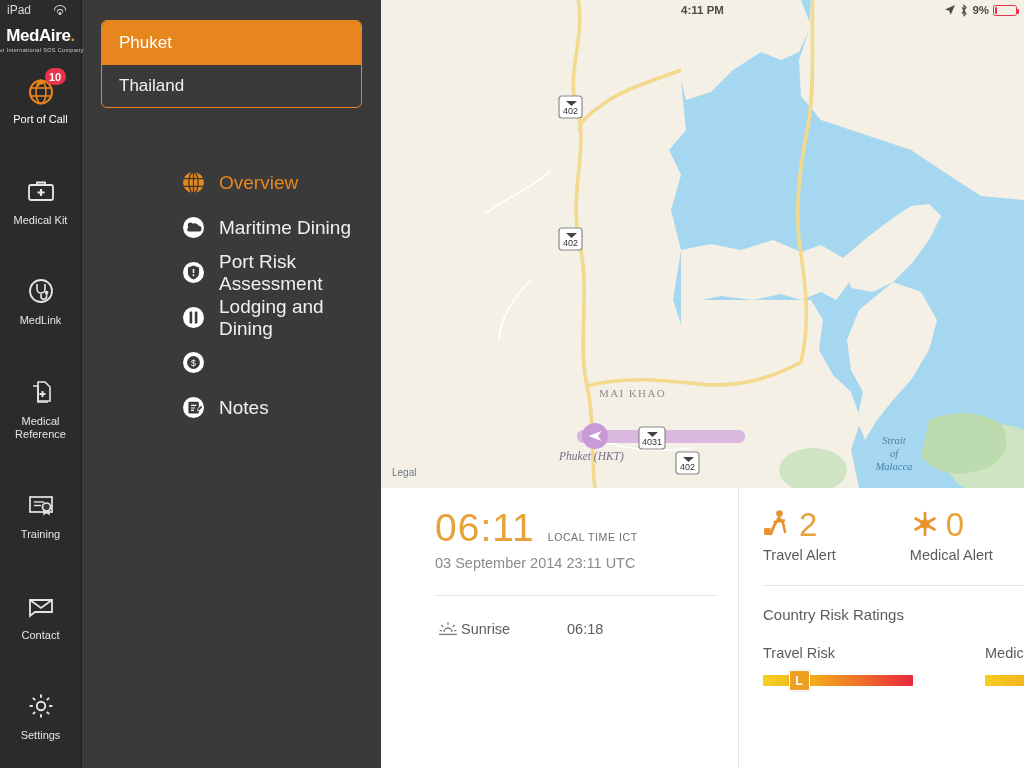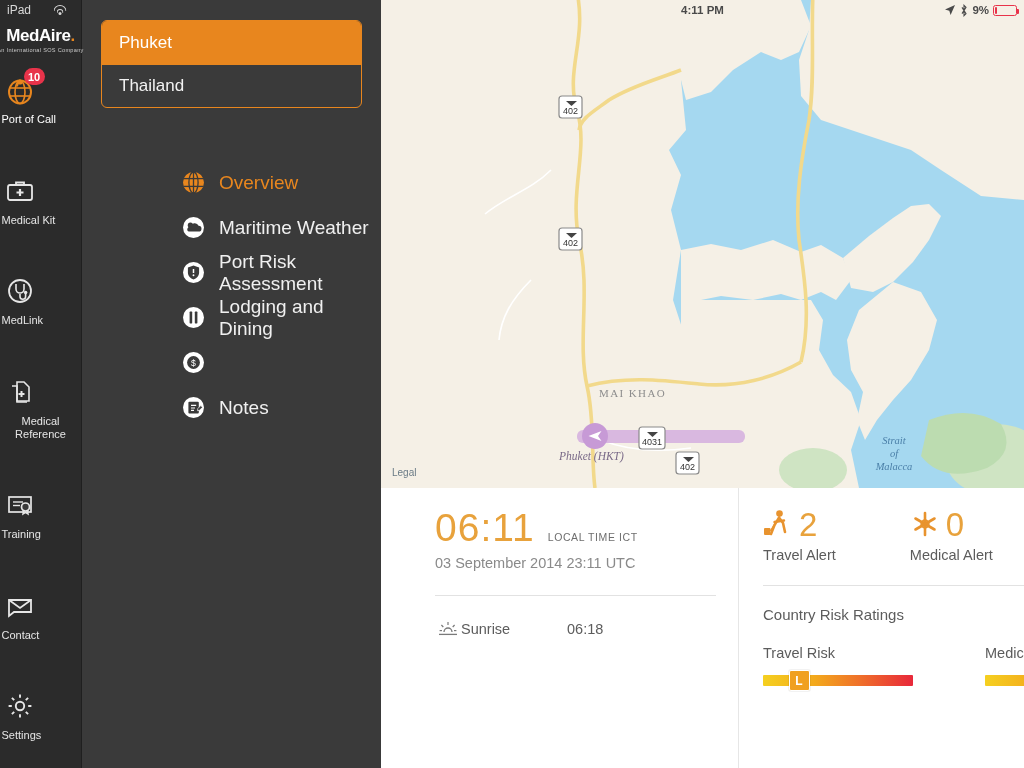--- a/index.html
+++ b/index.html
@@ -32,21 +32,21 @@
 
   .brand { width: 100%; padding: 6px 6px 10px; text-align: center; }
   .brand-name { color: #fff; font-size: 17px; font-weight: bold; letter-spacing: -0.4px; }
   .brand-name .dot { color: #e8861e; }
   .brand-sub {
     color: #c9c9c9; font-size: 3.6px; letter-spacing: 0.2px;
     margin-top: 2px; white-space: nowrap; transform: scale(1.55); transform-origin: center;
   }
 
   .rail-item {
-    width: 82px; display: flex; flex-direction: column; align-items: flex-start;
+    width: 82px; display: flex; flex-direction: column; align-items: center;
     color: #e6e6e6; cursor: pointer; position: relative; padding: 4px 2px;
   }
   .rail-item .ico { position: relative; width: 36px; height: 36px;
       display: flex; align-items: center; justify-content: center; }
   .rail-item .lbl { font-size: 11px; text-align: center; margin-top: 5px; line-height: 1.15; }
   .rail-item.active .lbl { color: #fff; }
   .badge {
     position: absolute; top: -4px; right: -7px; min-width: 21px; height: 17px;
     background: #e8334a; color: #fff; border-radius: 9px; font-size: 11px;
     font-weight: bold; display: flex; align-items: center; justify-content: center; padding: 0 4px;
@@ -282,21 +282,21 @@
       </div>
 
       <div class="menu-row">
         <span class="menu-ico">
           <svg width="23" height="23" viewBox="0 0 23 23">
             <circle cx="11.5" cy="11.5" r="10.5" fill="#ffffff"></circle>
             <circle cx="8.4" cy="9.2" r="2.6" fill="#3a3a3a"></circle>
             <path d="M7 15.6h9.6a2.9 2.9 0 000-5.8 4.2 4.2 0 00-8 1.1 2.4 2.4 0 00-1.6 4.7z" fill="#3a3a3a"></path>
           </svg>
         </span>
-        <span>Maritime Weather</span>
+        <span>Maritime Dining</span>
       </div>
 
       <div class="menu-row">
         <span class="menu-ico">
           <svg width="23" height="23" viewBox="0 0 23 23">
             <circle cx="11.5" cy="11.5" r="10.5" fill="#ffffff"></circle>
             <path d="M11.5 4.4l5.6 2.1v5.1c0 3.6-2.7 6-5.6 7-2.9-1-5.6-3.4-5.6-7V6.5z" fill="#3a3a3a"></path>
             <path d="M11.5 8v4" stroke="#fff" stroke-width="1.5"></path>
             <circle cx="11.5" cy="14.3" r="0.95" fill="#fff"></circle>
           </svg>

